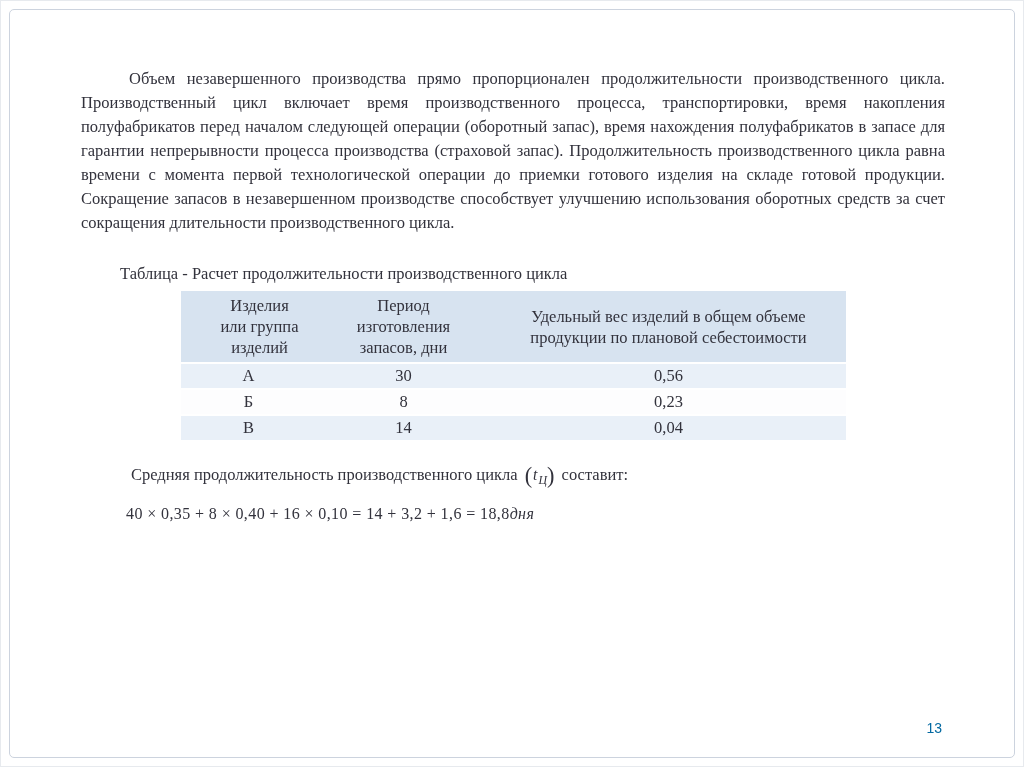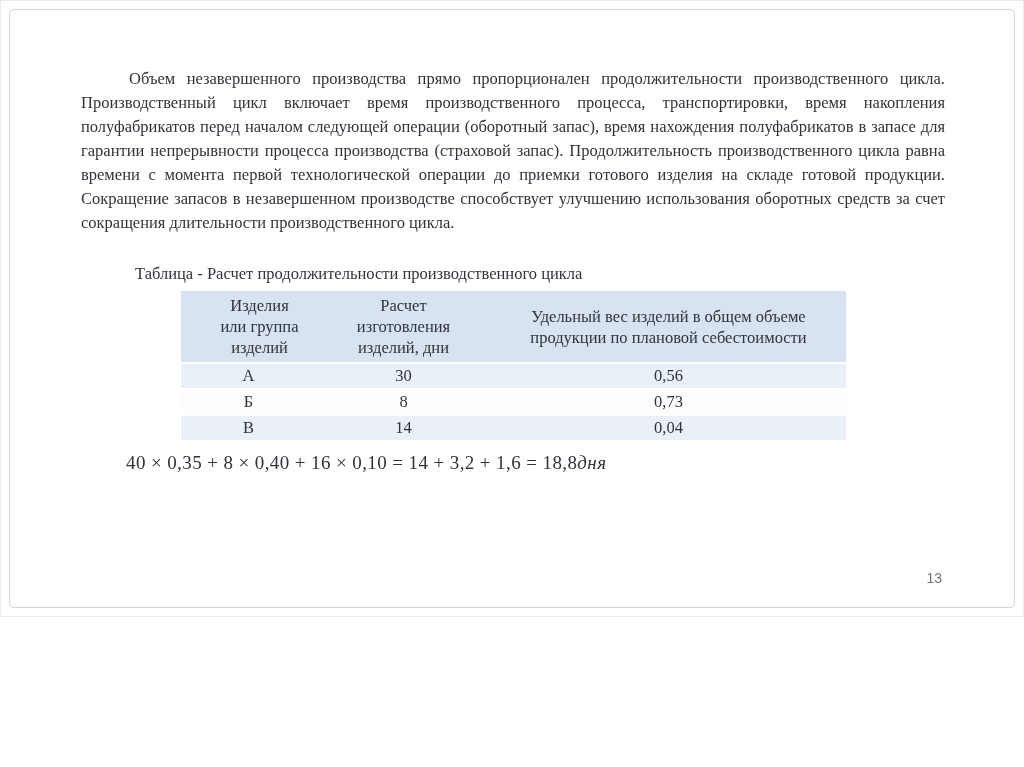--- a/index.html
+++ b/index.html
@@ -10,21 +10,21 @@
     }
     body {
       width: 1024px;
       height: 767px;
       font-family: "Liberation Serif", "DejaVu Serif", serif;
       color: #32323c;
     }
     .slide {
       position: relative;
       width: 1024px;
-      height: 617px;
+      height: 767px;
       background: #ffffff;
       overflow: hidden;
       border: 1px solid #e7eaee;
     }
     .frame {
       position: absolute;
       inset: 8px;
       border: 1px solid #ccd3de;
       border-radius: 5px;
       pointer-events: none;
@@ -36,21 +36,21 @@
       top: 66px;
     }
     .paragraph {
       margin: 0;
       text-align: justify;
       text-indent: 48px;
       font-size: 16.5px;
       line-height: 24px;
     }
     .caption {
-      margin: 28px 0 6px 54px;
+      margin: 28px 0 6px 39px;
       font-size: 16.5px;
       line-height: 22px;
     }
     table.cycle-table {
       border-collapse: collapse;
       margin-left: 100px;
       width: 665px;
       font-size: 16.5px;
       table-layout: fixed;
     }
@@ -91,73 +91,78 @@
       font-style: italic;
       font-size: 0.95em;
       padding: 0 1px;
     }
     .msub {
       font-style: italic;
       font-size: 0.72em;
     }
     .formula {
       margin: 8px 0 0 45px;
-      font-size: 19px;
+      font-size: 16px;
       line-height: 26px;
       letter-spacing: 0.4px;
       white-space: nowrap;
     }
     .formula .fsuffix { font-style: italic; }
     .page-number {
       position: absolute;
       right: 81px;
       bottom: 30px;
       font-family: "Liberation Sans", sans-serif;
       font-size: 14px;
-      color: #737373;
+      color: #0369a1;
     }
   </style>
 </head>
 <body>
 
 <div class="slide">
   <div class="frame"></div>
 
   <div class="content">
 
     <p class="paragraph">Объем незавершенного производства прямо пропорционален продолжительности производственного цикла. Производственный цикл включает время производственного процесса, транспортировки, время накопления полуфабрикатов перед началом следующей операции (оборотный запас), время нахождения полуфабрикатов в запасе для гарантии непрерывности процесса производства (страховой запас). Продолжительность производственного цикла равна времени с момента первой технологической операции до приемки готового изделия на складе готовой продукции. Сокращение запасов в незавершенном производстве способствует улучшению использования оборотных средств за счет сокращения длительности производственного цикла.</p>
 
     <p class="caption">Таблица - Расчет продолжительности производственного цикла</p>
 
     <table class="cycle-table">
       <thead>
         <tr>
           <th class="col-product">Изделия или группа изделий</th>
-          <th class="col-period">Расчет изготовления изделий, дни</th>
+          <th class="col-period">Период изготовления запасов, дни</th>
           <th class="col-weight">Удельный вес изделий в общем объеме продукции по плановой себестоимости</th>
         </tr>
       </thead>
       <tbody>
         <tr>
           <td>А</td>
           <td>30</td>
           <td>0,56</td>
         </tr>
         <tr>
           <td>Б</td>
           <td>8</td>
-          <td>0,73</td>
+          <td>0,23</td>
         </tr>
         <tr>
           <td>В</td>
           <td>14</td>
           <td>0,04</td>
         </tr>
       </tbody>
     </table>
 
+    <p class="avg-line">
+      <span>Средняя продолжительность производственного цикла</span>
+      <span class="mathwrap"><span class="paren">(</span><span class="mvar">t</span><sub class="msub">Ц</sub><span class="paren">)</span></span>
+      <span>составит:</span>
+    </p>
 
     <p class="formula"><span>40 × 0,35 + 8 × 0,40 + 16 × 0,10 = 14 + 3,2 + 1,6 = 18,8</span><i class="fsuffix">дня</i></p>
 
   </div>
 
   <div class="page-number">13</div>
 </div>
 
 </body></html>

